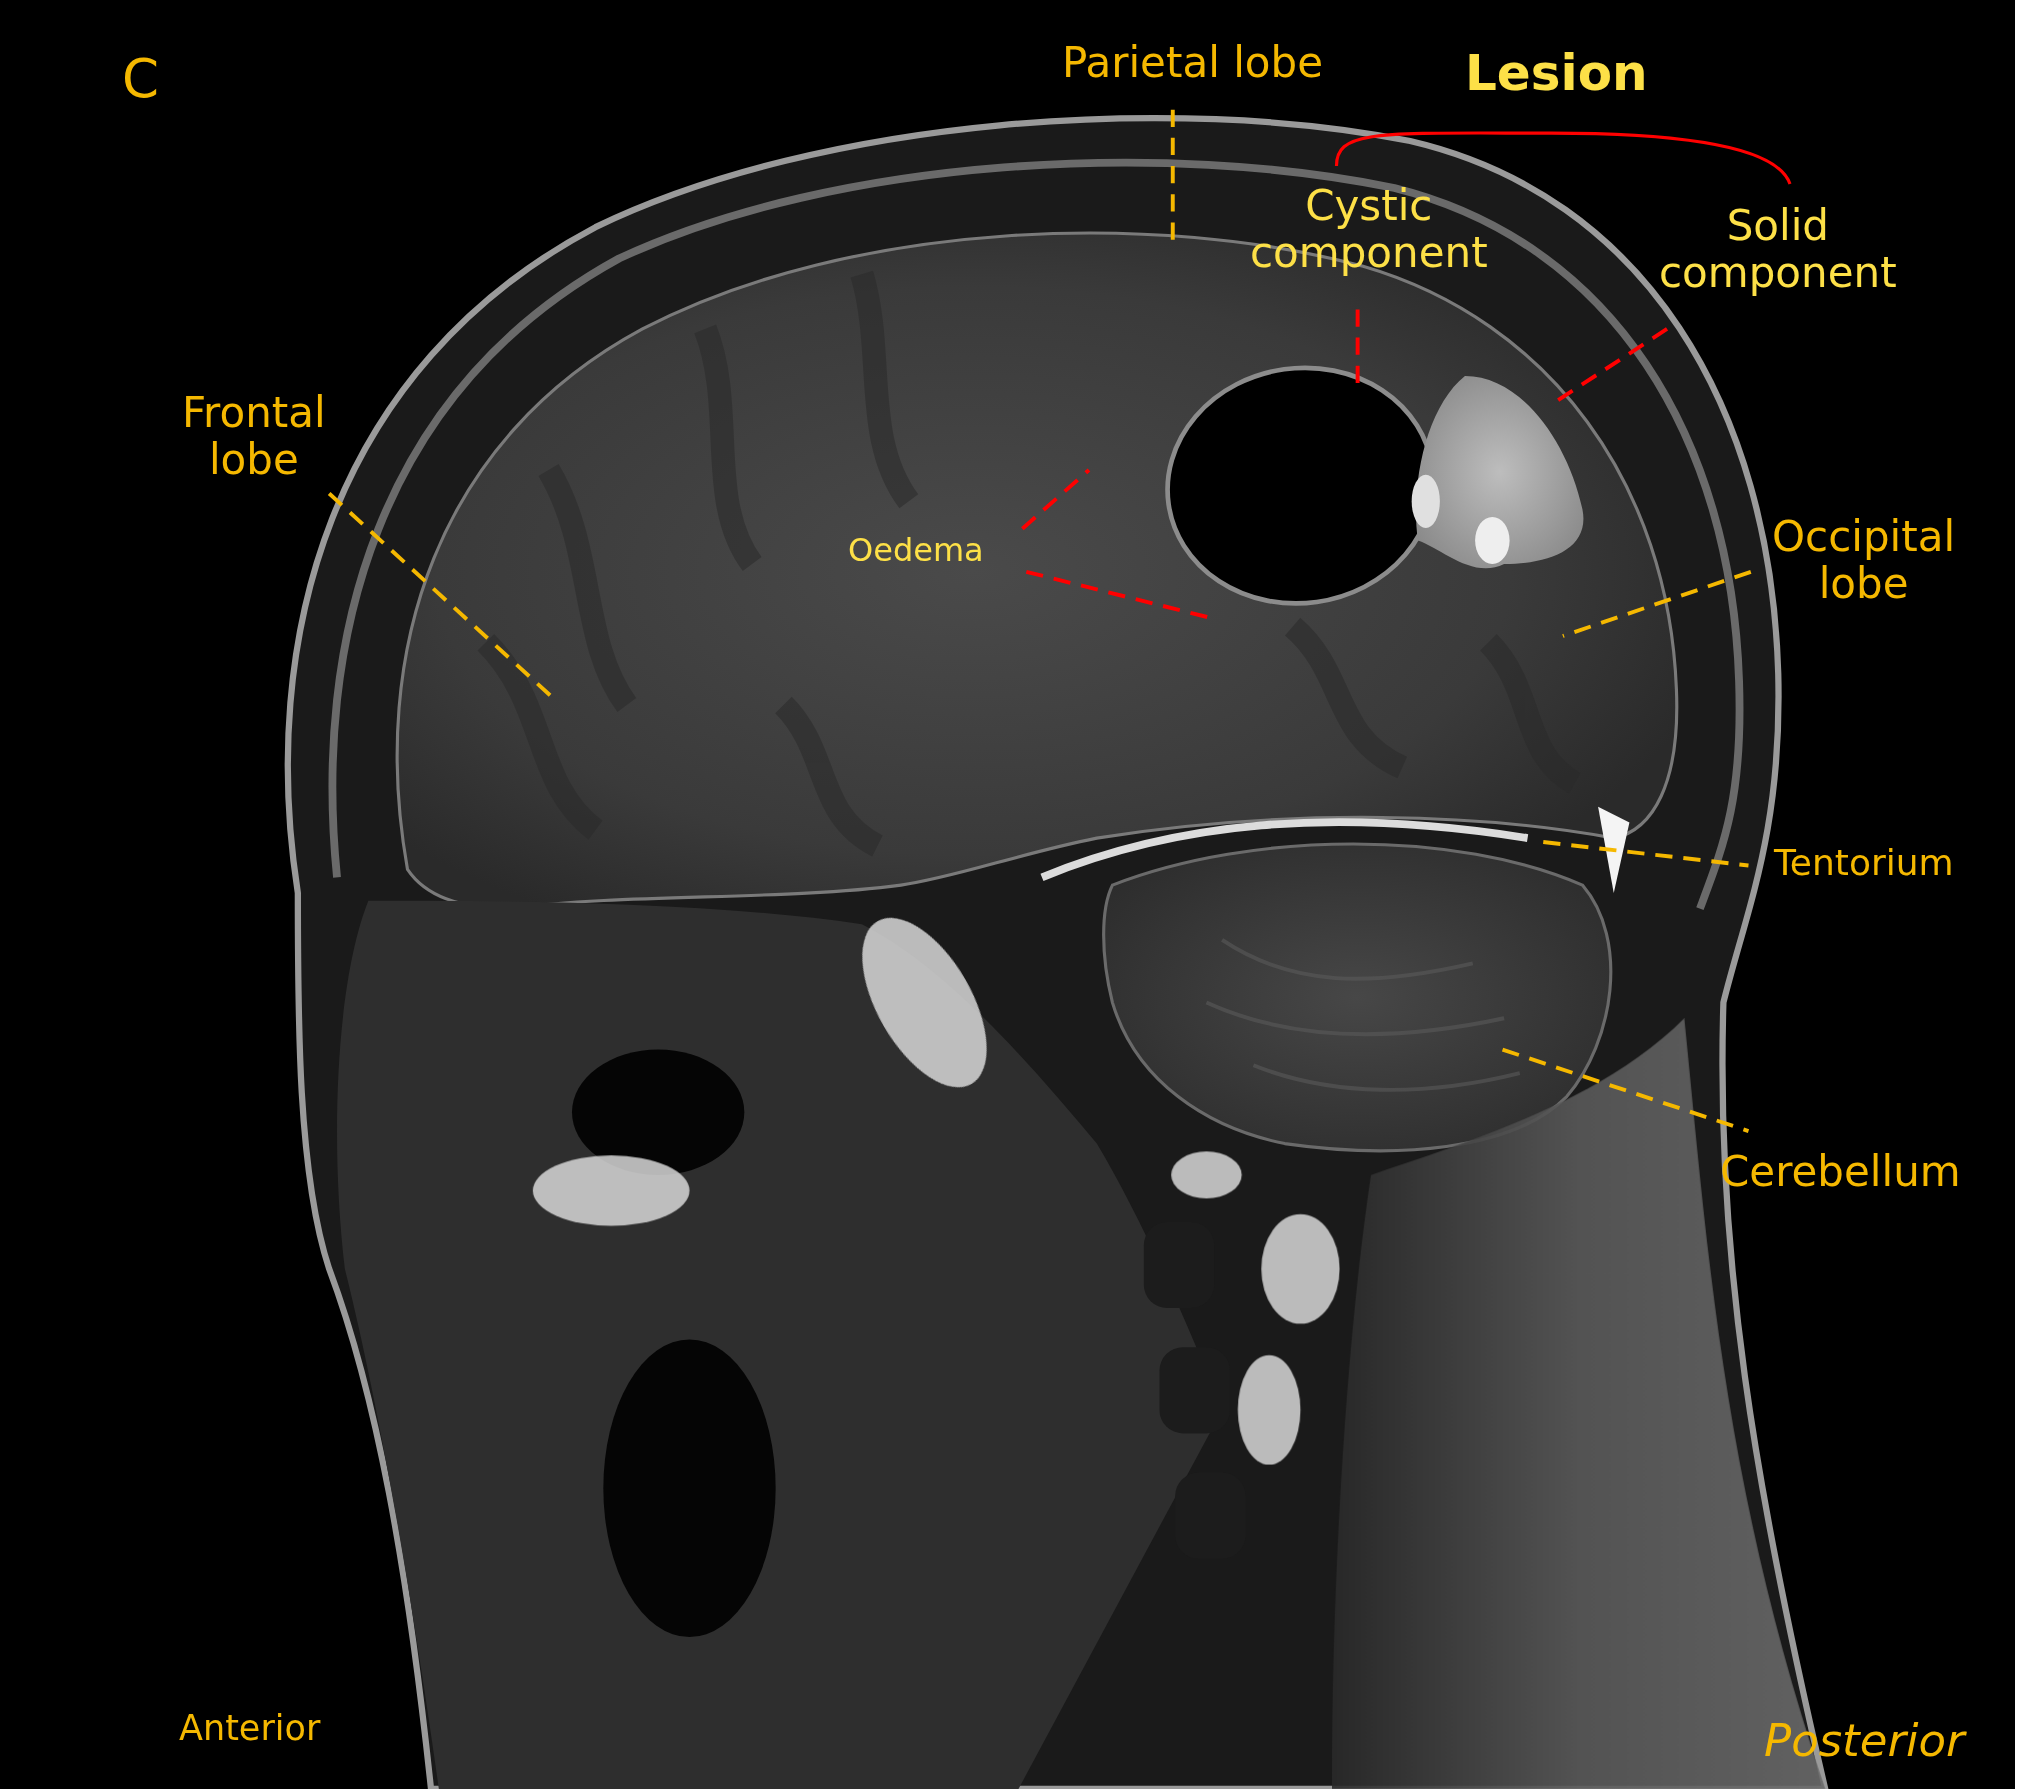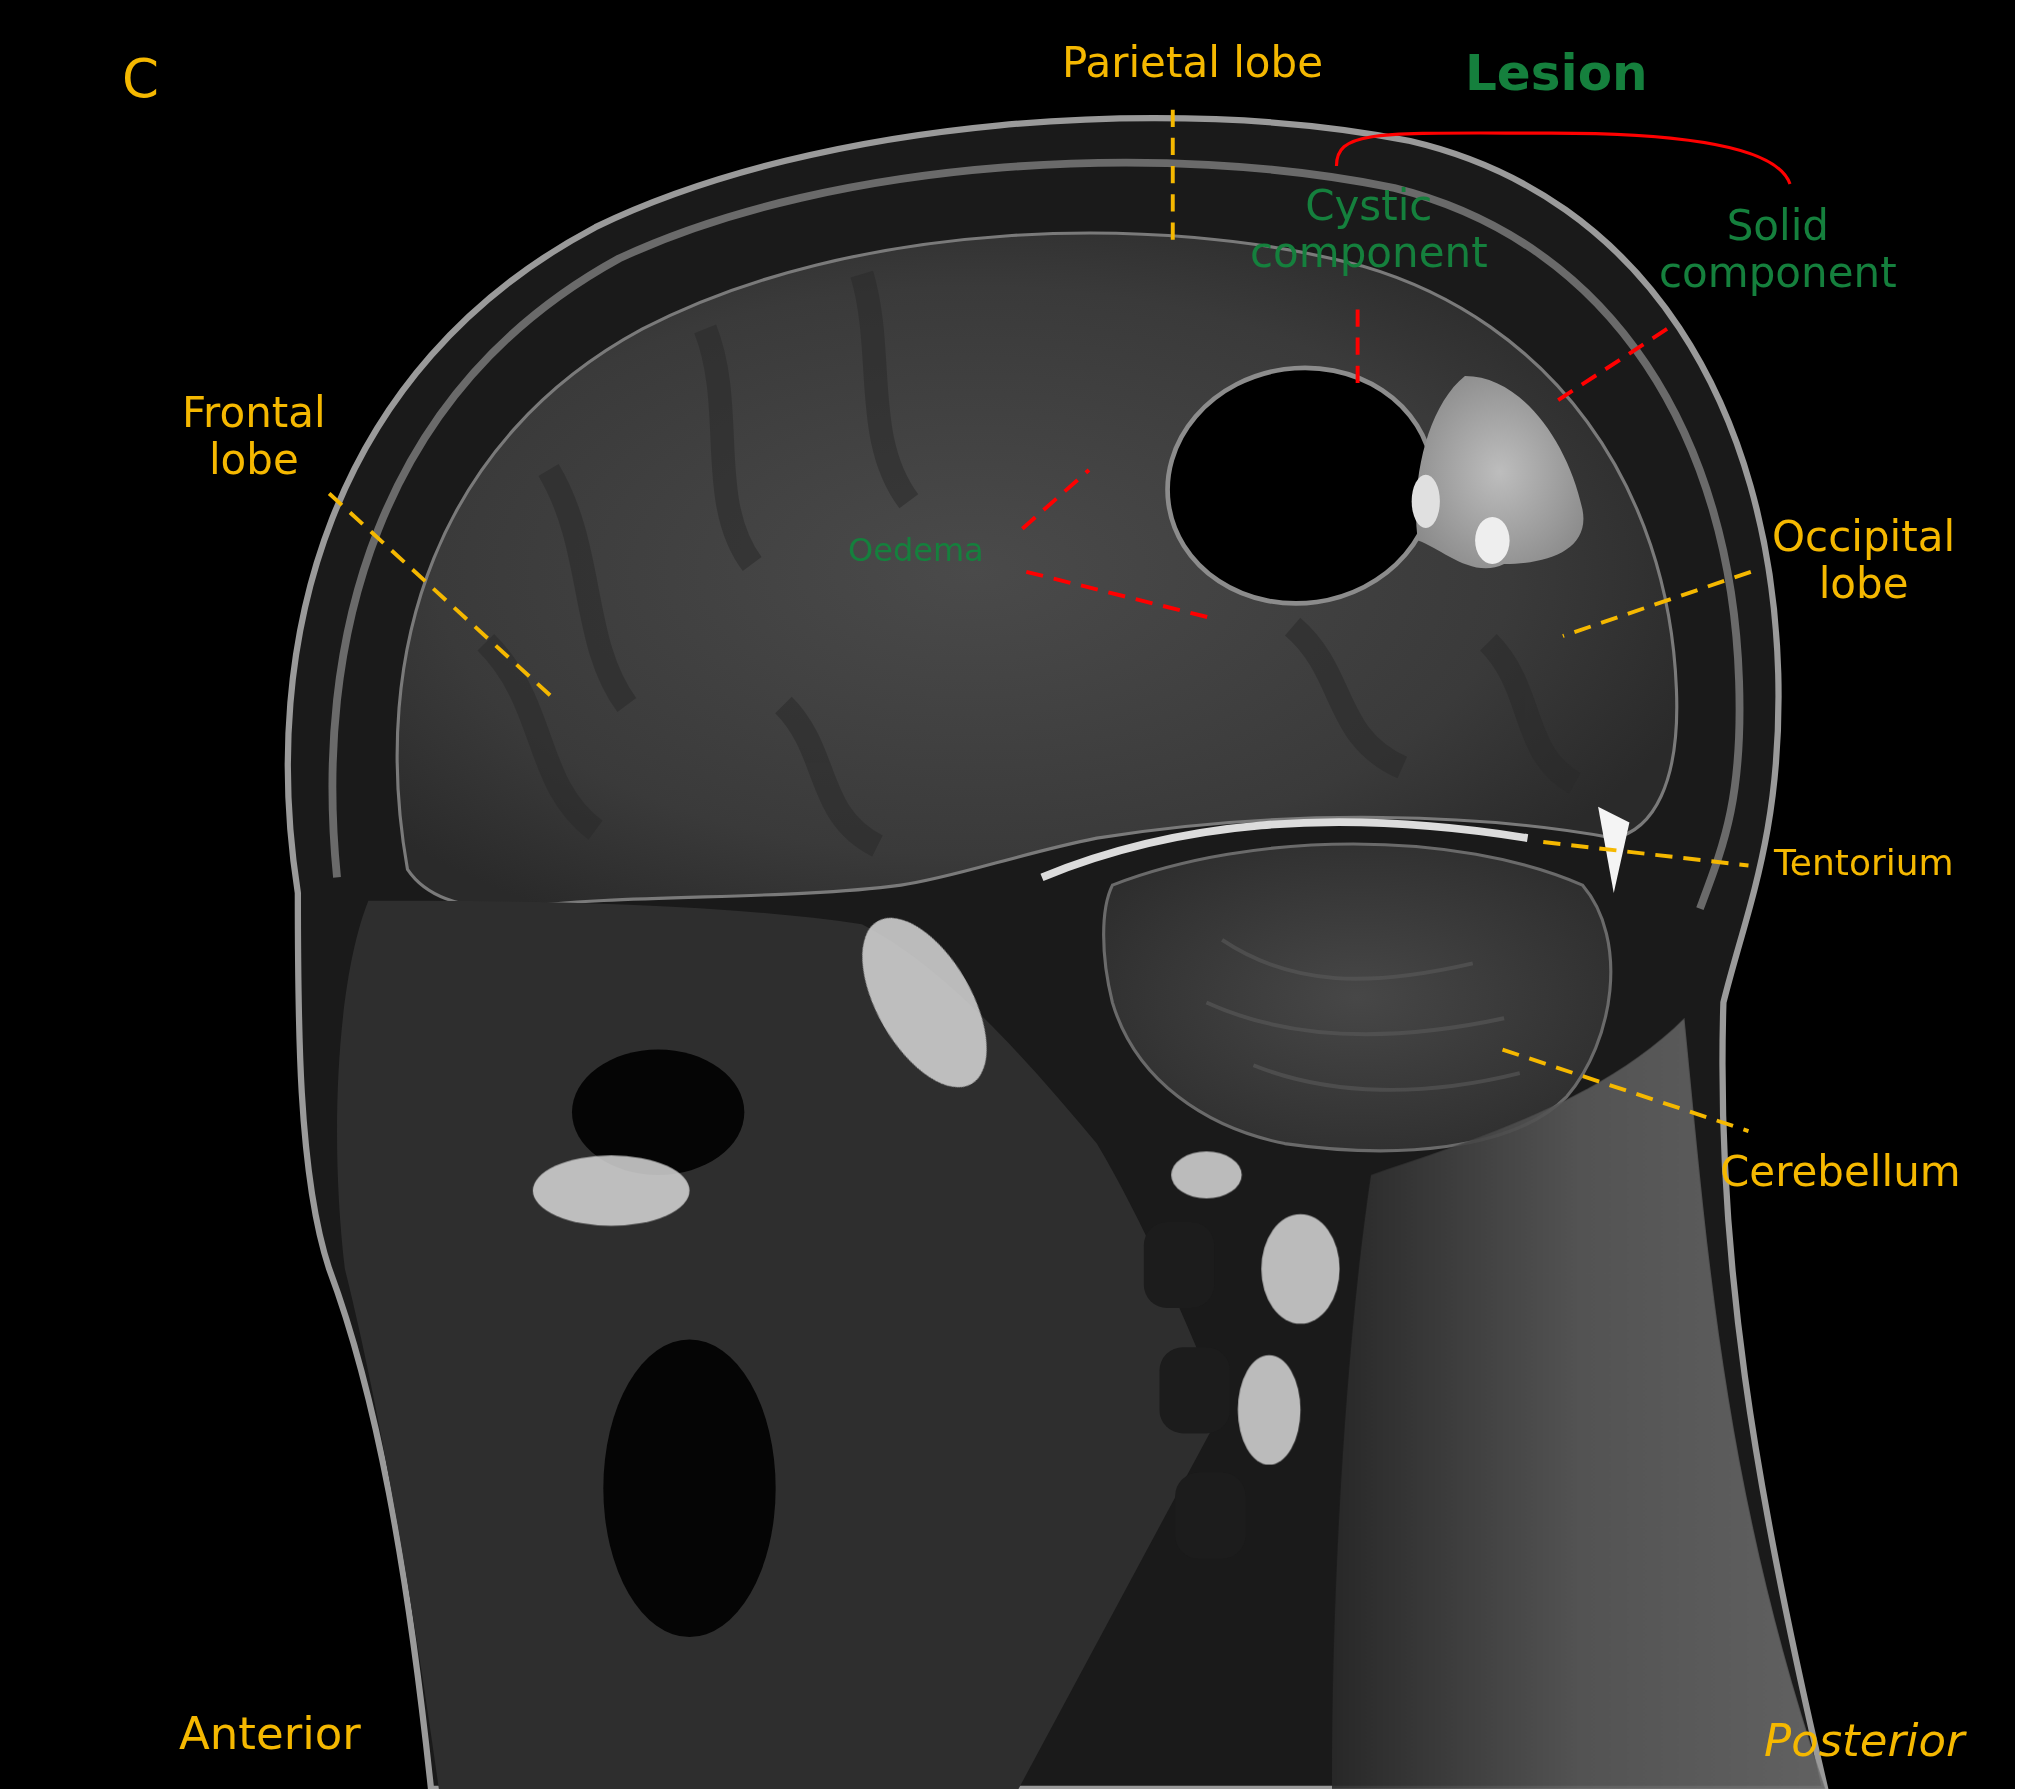--- a/index.html
+++ b/index.html
@@ -1,21 +1,21 @@
 <!DOCTYPE html>
 <html style="font-size:12.5px"><head>
 <meta charset="utf-8">
 <style>
   html, body { margin: 0; padding: 0; background: #ffffff; }
   body { width: 2035px; height: 1792px; position: relative; overflow: hidden; font-family: "Liberation Sans", "DejaVu Sans", sans-serif; }
   .panel { position: absolute; left: 0; top: 0; width: 2015px; height: 1789px; background: #000000; overflow: hidden; }
   .mri { position: absolute; left: 0; top: 0; width: 2015px; height: 1789px; }
   .lbl { position: absolute; font-family: "DejaVu Sans", sans-serif; white-space: nowrap; line-height: 1.12; text-align: center; }
   .y { color: #f5b800; }
-  .r { color: #15803d; }
+  .r { color: #fde047; }
   .lines { position: absolute; left: 0; top: 0; width: 2015px; height: 1789px; pointer-events: none; }
 </style>
 </head>
 <body>
 
 <div class="panel">
 
   <svg class="mri" viewBox="0 0 2572 2284" xmlns="http://www.w3.org/2000/svg">
     <defs>
       <radialGradient id="brainG" cx="0.45" cy="0.5" r="0.6">
@@ -133,17 +133,17 @@
 
   <div class="lbl y" style="left:1772px; top:513px; font-size:42px;">
     <div>Occipital</div>
     <div>lobe</div>
   </div>
 
   <div class="lbl y" style="left:1774px; top:843px; font-size:36px;">Tentorium</div>
 
   <div class="lbl y" style="left:1720px; top:1148px; font-size:42px;">Cerebellum</div>
 
-  <div class="lbl y" style="left:179px; top:1709px; font-size:45px;">Anterior</div>
+  <div class="lbl y" style="left:179px; top:1709px; font-size:35px;">Anterior</div>
 
   <div class="lbl y" style="left:1764px; top:1716px; font-size:45px;font-style:italic;">Posterior</div>
 </div>
 
 
 </body></html>

